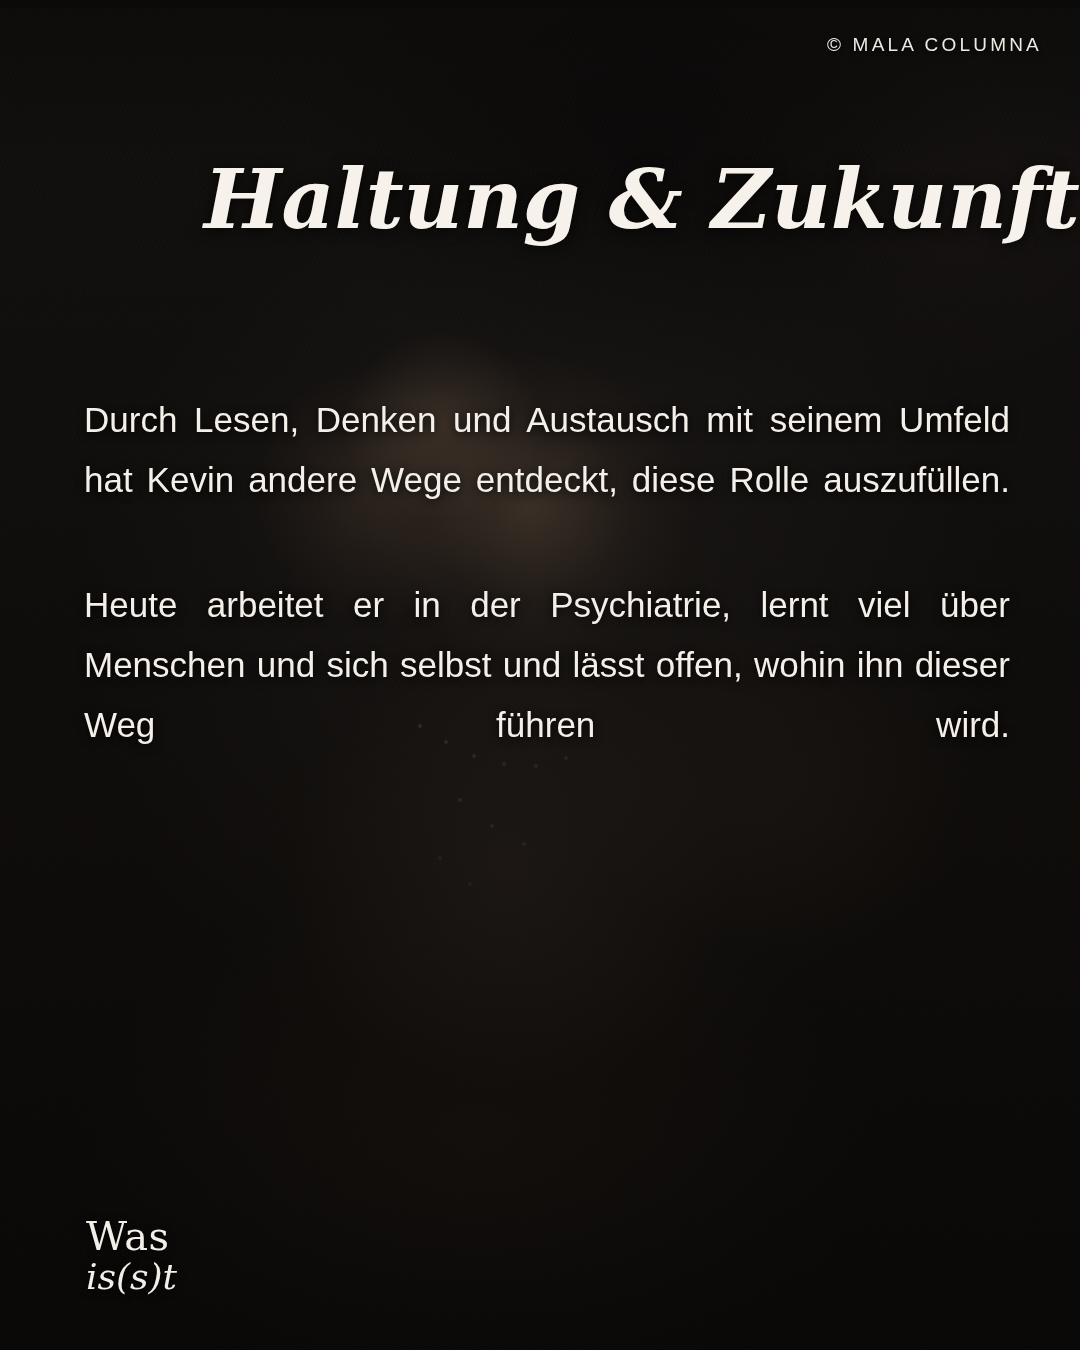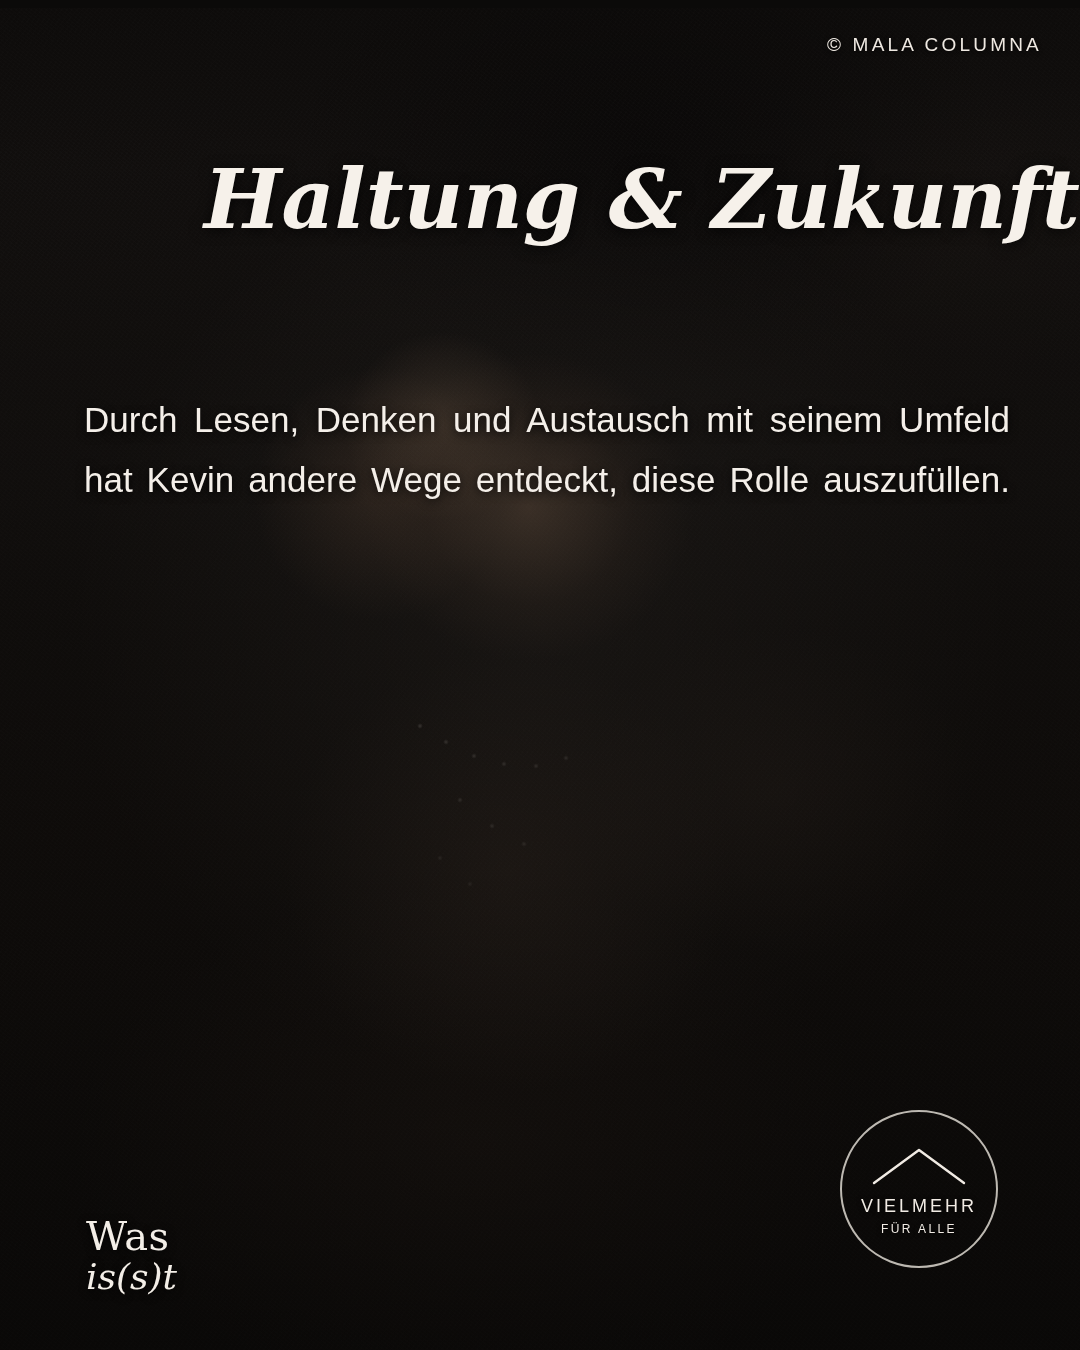--- a/index.html
+++ b/index.html
@@ -182,29 +182,23 @@
   <div class="scrim"></div>
 
   <div class="content">
 
     <div class="credit">© MALA COLUMNA</div>
 
     <h1 class="headline">Haltung &amp; Zukunft</h1>
 
     <div class="body">
       <p>Durch Lesen, Denken und Austausch mit seinem Umfeld hat Kevin andere Wege entdeckt, diese Rolle auszufüllen.</p>
+      <p>Heute arbeitet er in der Psychiatrie, lernt viel über Menschen und sich selbst und lässt offen, wohin ihn dieser Weg führen wird.</p>
     </div>
 
     <div class="brand">
       <div class="l1">Was</div>
       <div class="l2">is(s)t</div>
     </div>
 
-    <div class="seal">
-      <svg class="roof" viewBox="0 0 96 40">
-        <path d="M3 37 L48 4 L93 37" fill="none" stroke="#f1ebe4" stroke-width="2.4" stroke-linecap="round" stroke-linejoin="round"></path>
-      </svg>
-      <div class="t1">VIELMEHR</div>
-      <div class="t2">FÜR ALLE</div>
-    </div>
 
   </div>
 </div>
 
 </body></html>

